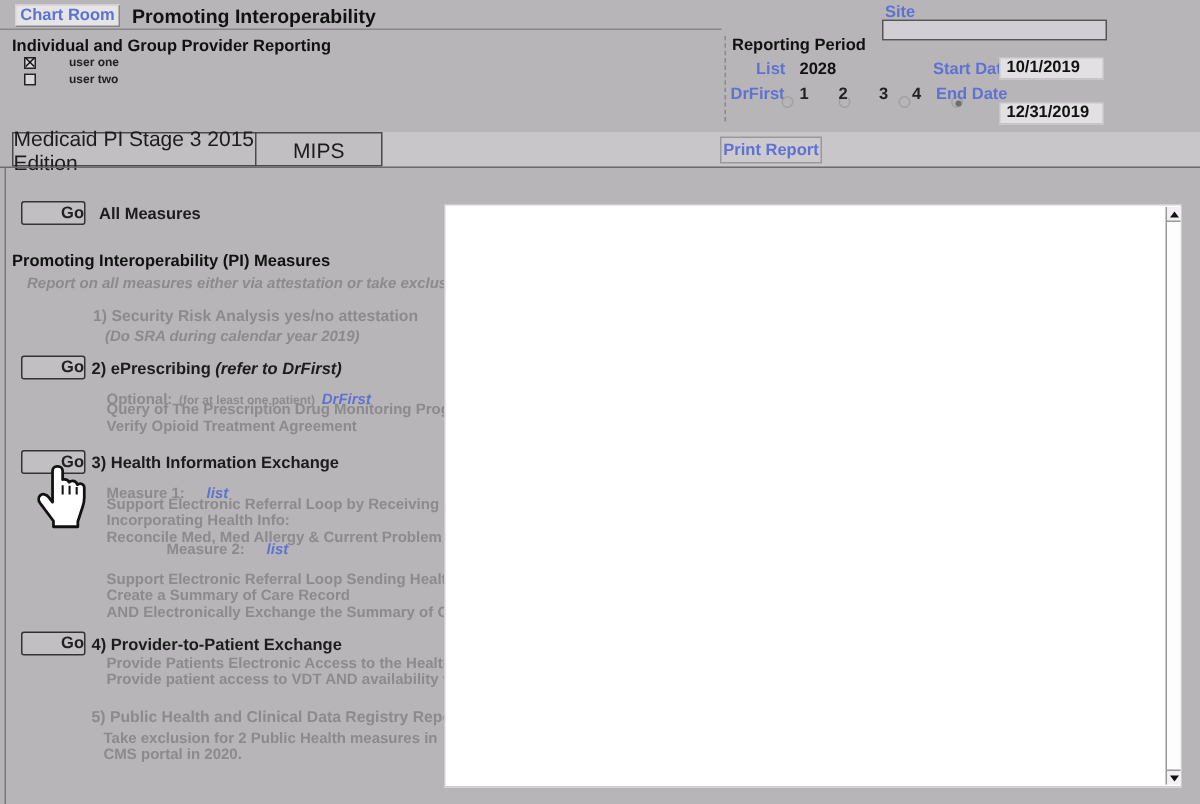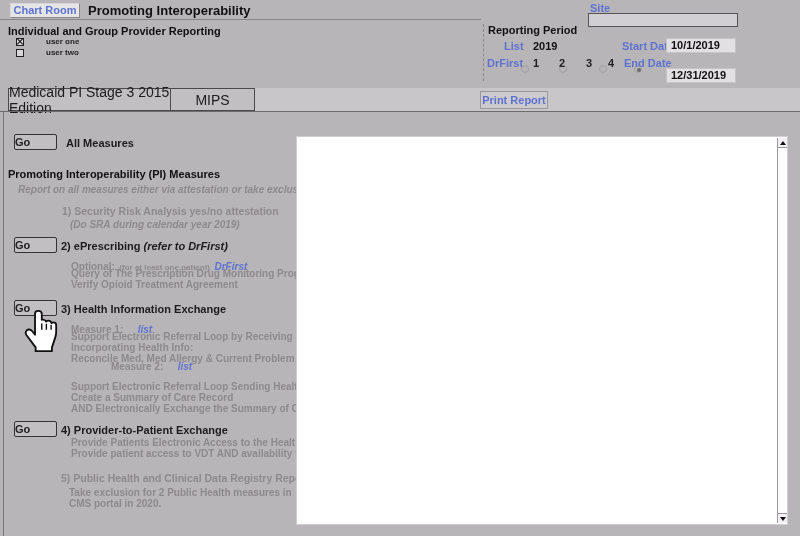--- a/index.html
+++ b/index.html
@@ -43,21 +43,21 @@
   .tab { top:88px; height:23px; background:#c2bfc2; border:1px solid #4a4a4a;
     font-size:14px; color:#1c1c1c; display:flex; align-items:center; justify-content:center; cursor:pointer; }
   .tab-medicaid { left:8px; width:163px; }
   .tab-mips { left:170px; width:85px; }
   .print-btn { left:480px; top:91px; width:68px; height:18px; background:#cdcacd; border:1px solid #9a979a;
     color:#5e73d1; font-weight:bold; font-size:11px; text-align:center; line-height:16px; cursor:pointer; }
 
   
   .main-left-rule { left:3px; top:112px; width:1px; height:424px; background:#7a777a; }
   .go-btn { left:14px; width:43px; height:16px; background:#c2bfc2; border:1px solid #333; border-radius:2px;
-    font-size:11px; font-weight:bold; color:#222; text-align:left; line-height:14px; cursor:pointer; }
+    font-size:11px; font-weight:bold; color:#222; text-align:right; line-height:14px; cursor:pointer; }
   .m-title { font-size:11px; font-weight:bold; color:#1c1c1c; }
   .m-title .it { font-style:italic; }
   .sec-title { left:8px; top:168px; font-size:11px; font-weight:bold; color:#111; }
   .sec-note { left:18px; top:184px; font-size:10px; font-weight:bold; font-style:italic; color:#8d8a8d; }
   .g-line { font-size:10px; font-weight:bold; color:#8d8a8d; line-height:11.5px; }
   .g-it { font-style:italic; }
   .lnk { color:#5e73d1; font-weight:bold; font-style:italic; font-size:10px; cursor:pointer; }
   .tiny { font-size:8px; }
 
   
@@ -91,21 +91,21 @@
 </div>
 <div class="abs cb-row" style="top:48px;">
   <span class="cb"></span>
   <span>user two</span>
 </div>
 
 
 <div class="abs rp-divider"></div>
 <div class="abs rp-title">Reporting Period</div>
 <div class="abs lbl blue" style="left:504px; top:40px;">List</div>
-<div class="abs val" style="left:533px; top:40px;">2019</div>
+<div class="abs val" style="left:533px; top:40px;">2028</div>
 <div class="abs lbl blue" style="left:622px; top:40px;">Start Date</div>
 <div class="abs date-input" style="left:666px; top:38px;">10/1/2019</div>
 <div class="abs lbl blue" style="left:487px; top:57px;">DrFirst</div>
 <span class="abs radio" style="left:521px; top:59px;"></span>
 <span class="abs qnum" style="left:533px; top:57px;">1</span>
 <span class="abs radio" style="left:547px; top:59px;"></span>
 <span class="abs qnum" style="left:559px; top:57px;">2</span>
 <span class="abs radio" style="left:574px; top:59px;"></span>
 <span class="abs qnum" style="left:586px; top:57px;">3</span>
 <span class="abs radio selected" style="left:597px; top:59px;"></span>

